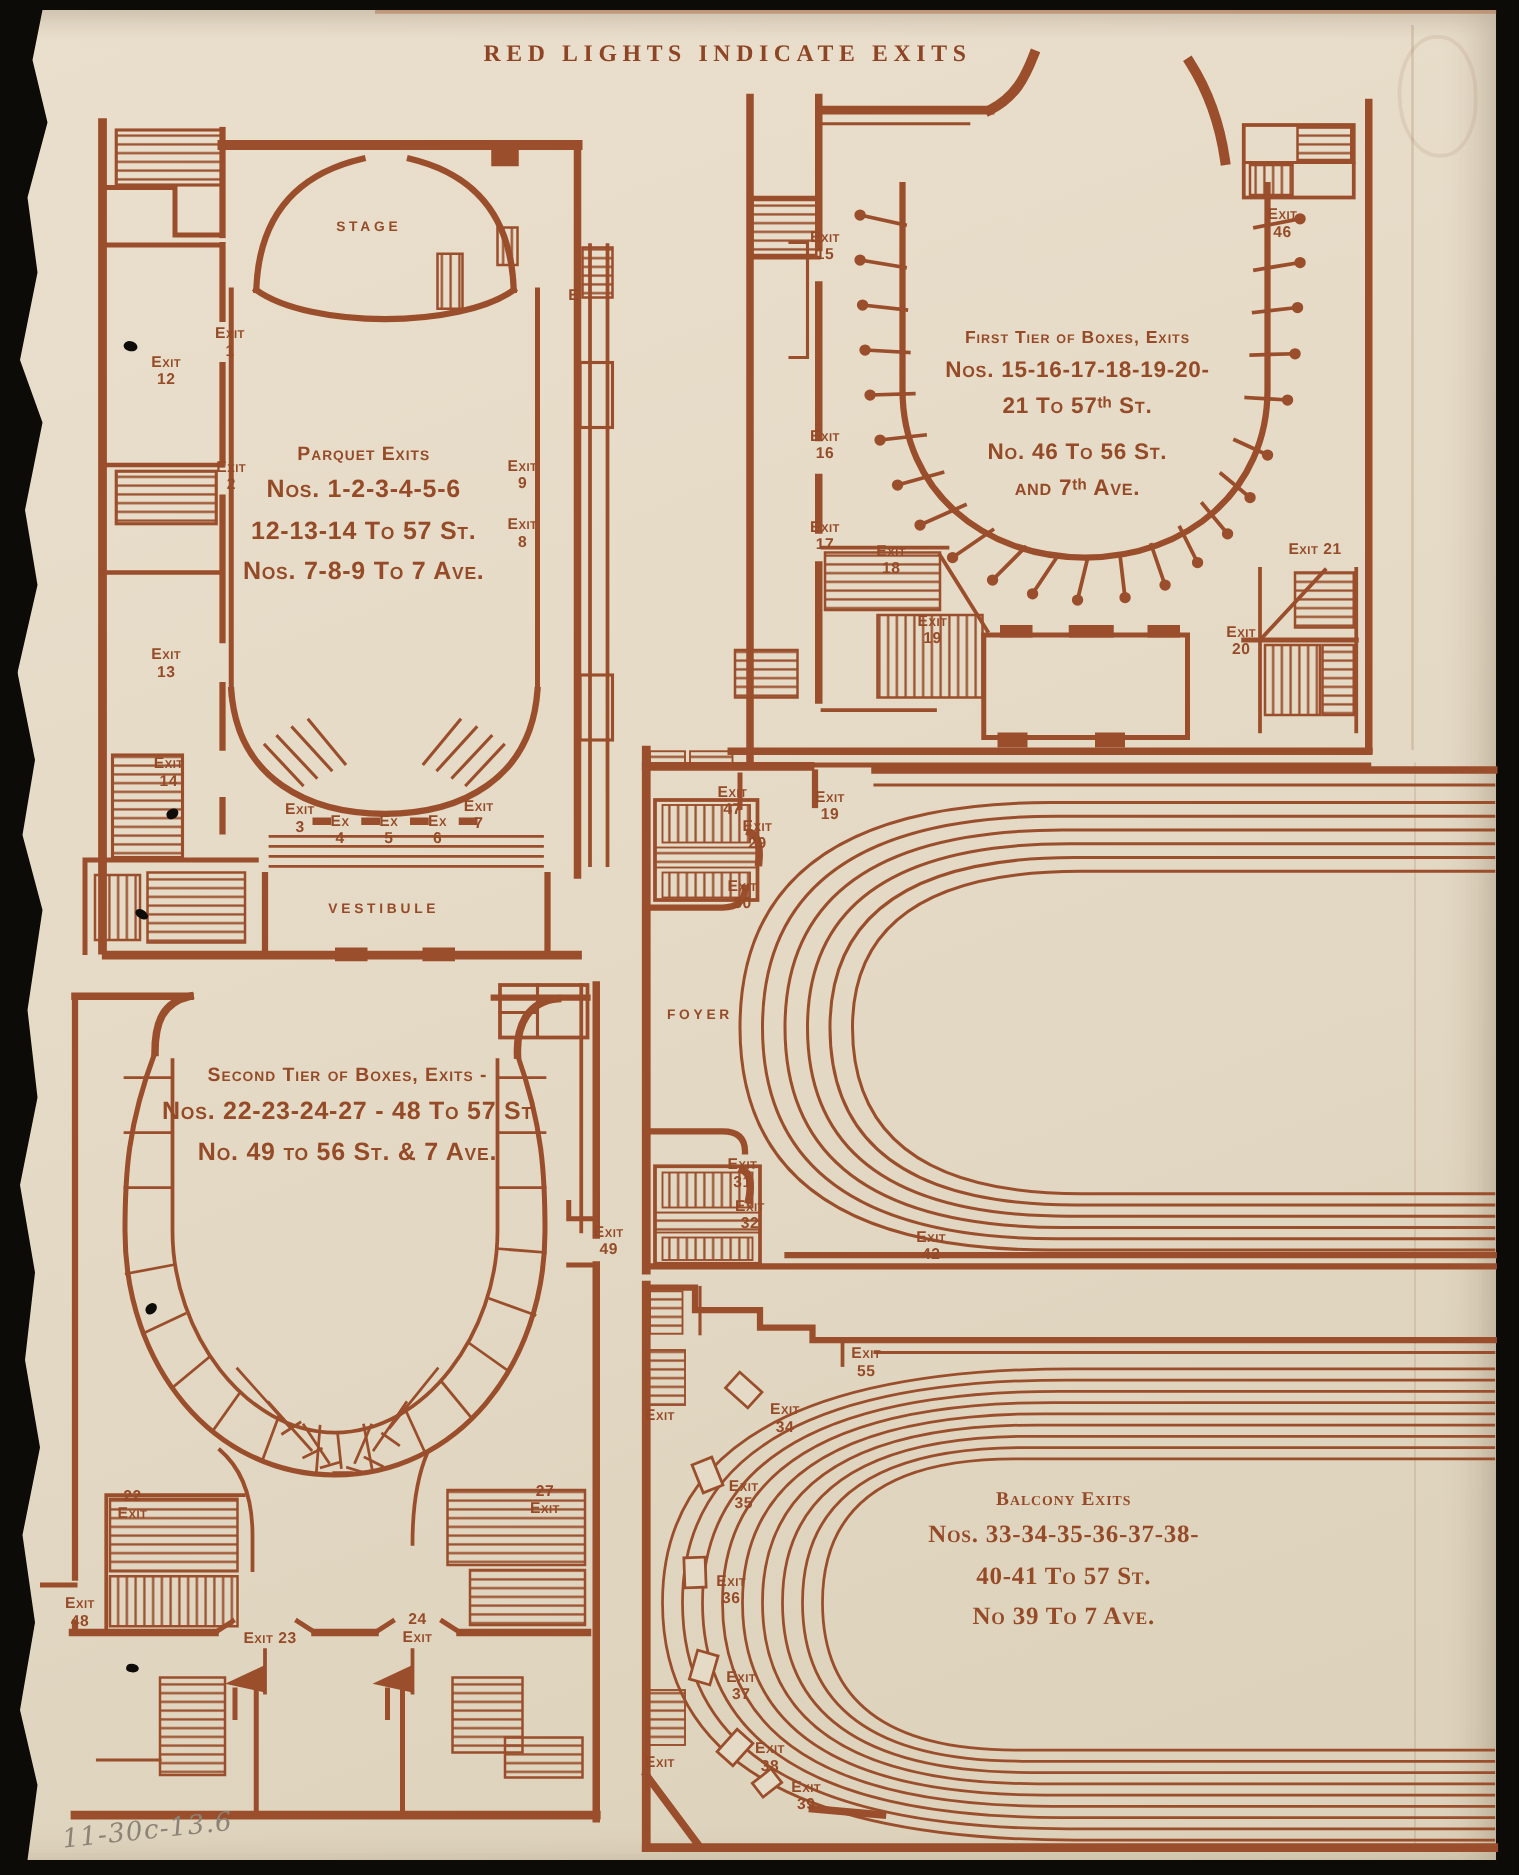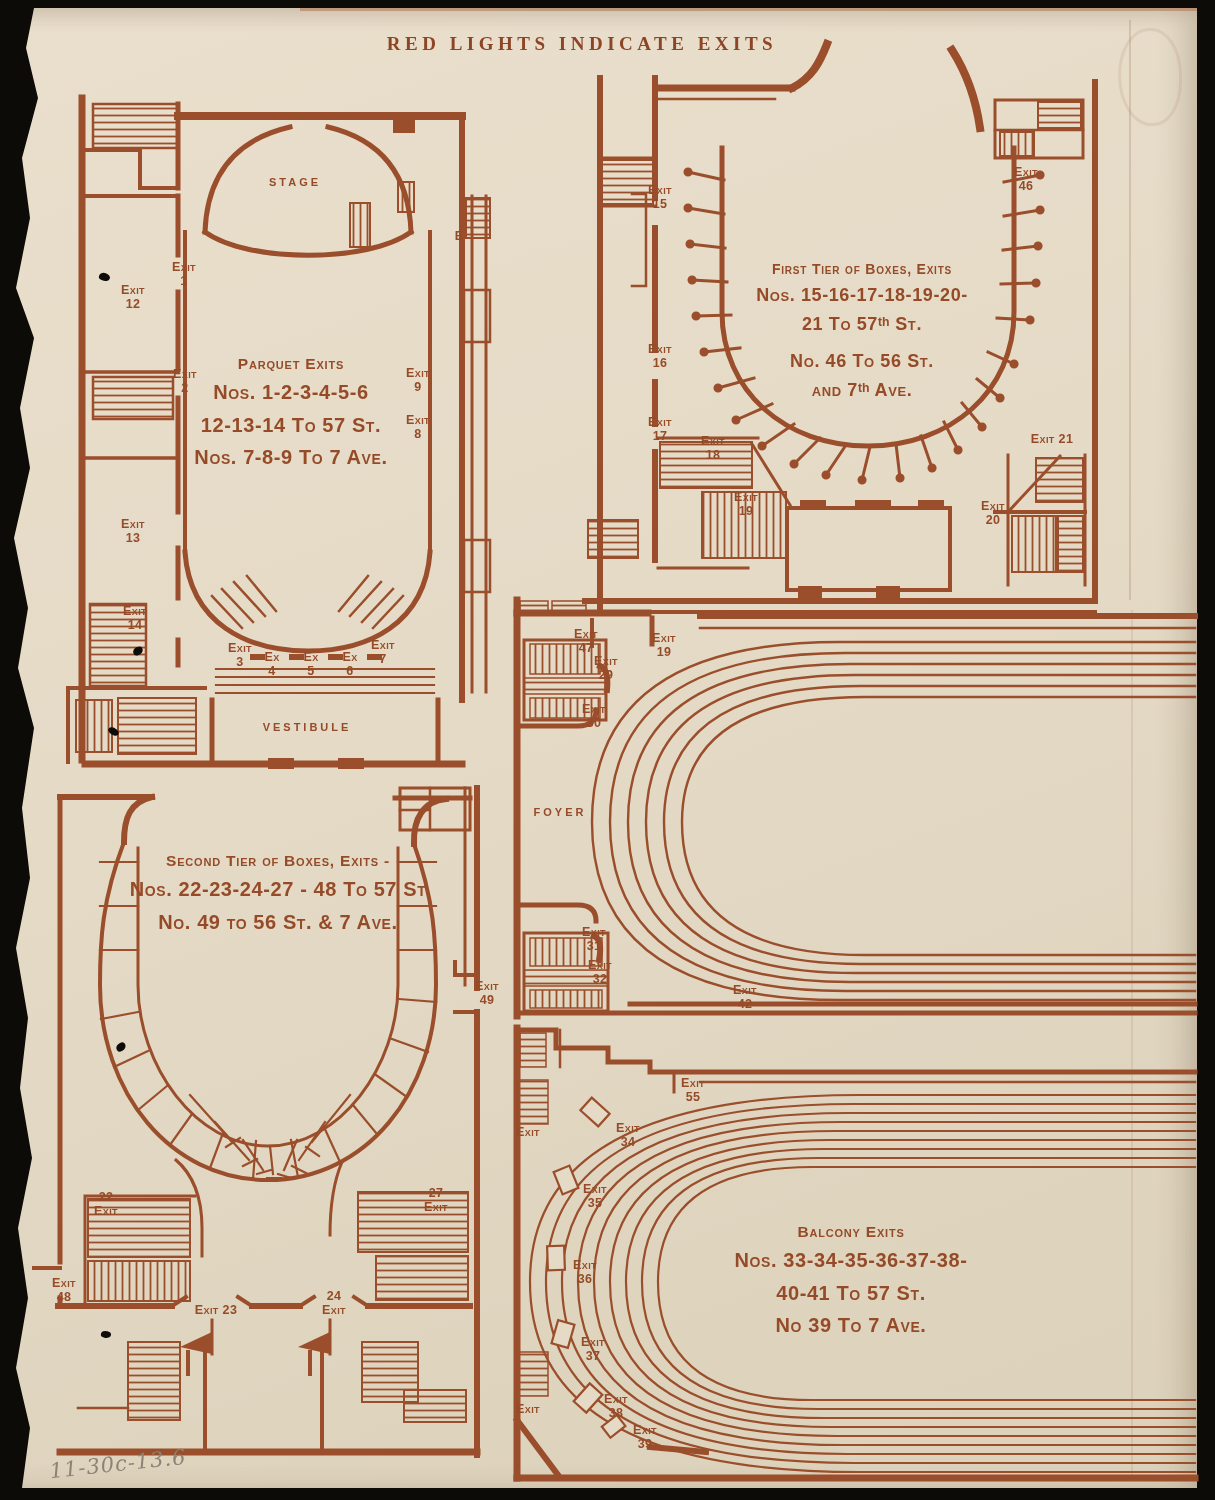--- a/index.html
+++ b/index.html
@@ -432,21 +432,21 @@
       <span>Exit</span>
       <span>38</span>
     </div>
   <div class="lbl ex" style="left:528px;top:1410px;">
       <span>Exit</span>
     </div>
   <div class="lbl ex" style="left:645px;top:1437px;">
       <span>Exit</span>
       <span>39</span>
     </div>
-  <div class="tb" style="left:851px;top:1280px;">
+  <div class="tb" style="left:851px;top:1248px;font-family:Liberation Serif, serif;">
     <div class="hd">Balcony Exits</div>
     <div class="nt">Nos. 33-34-35-36-37-38-</div>
     <div class="nt">40-41 To 57 St.</div>
     <div class="nt">No 39 To 7 Ave.</div>
   </div>
 
   <div class="pencil">11-30c-13.6</div>
 </div>
 
 </body></html>

